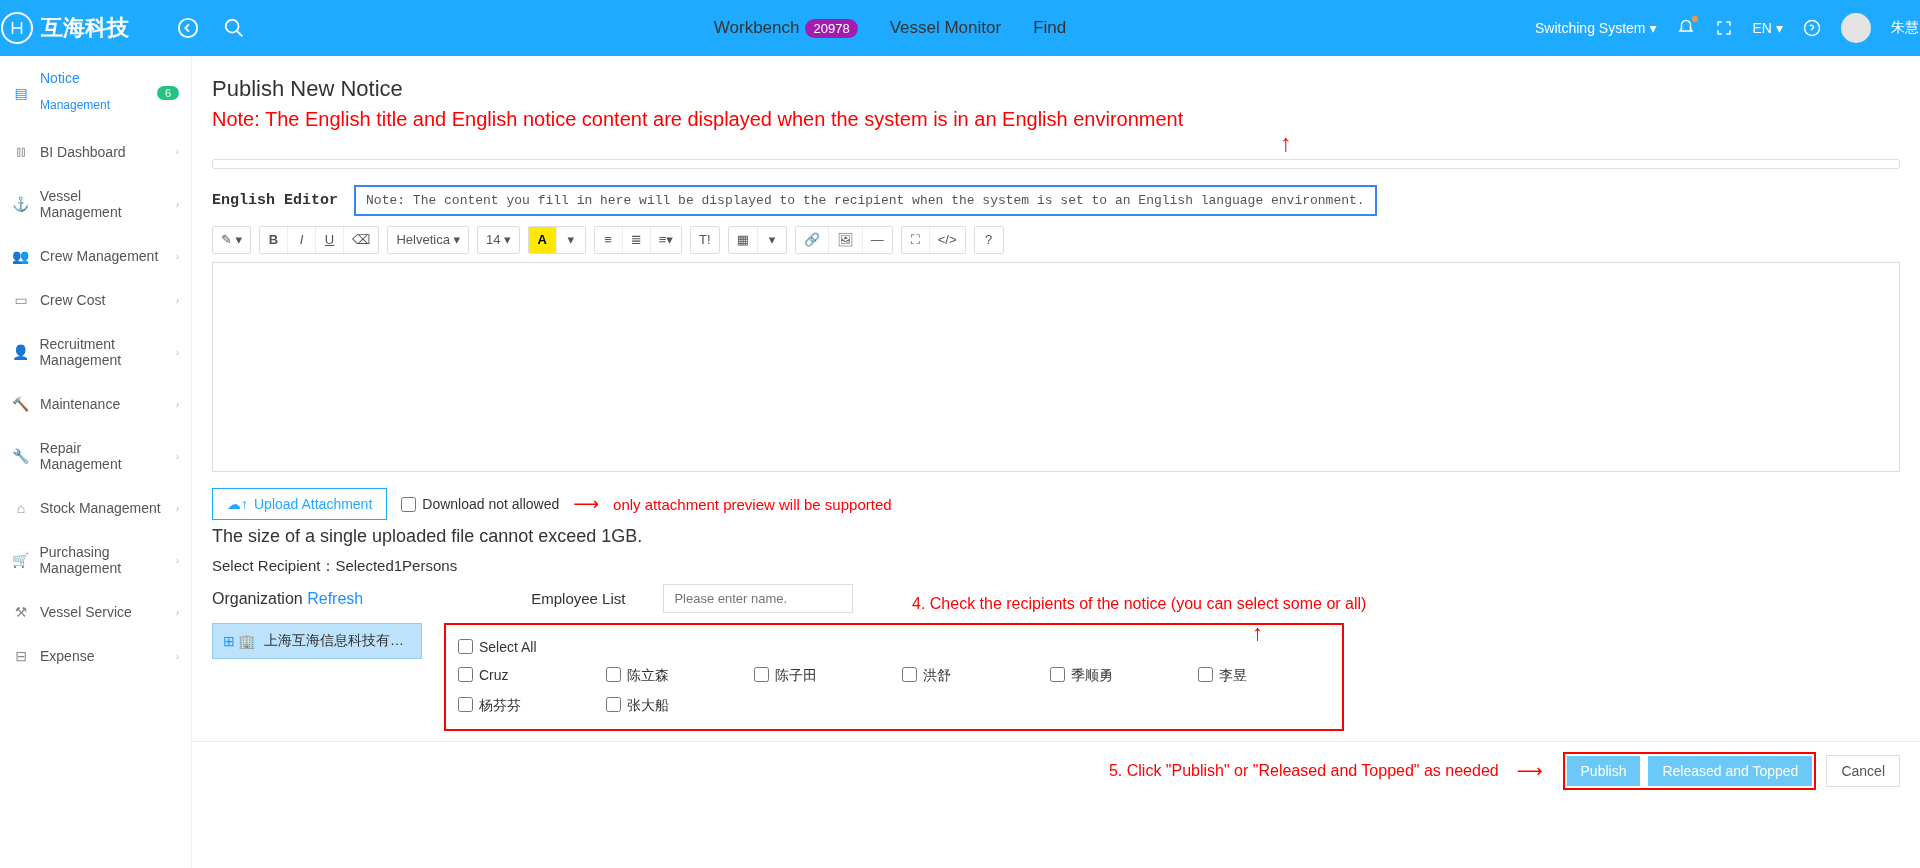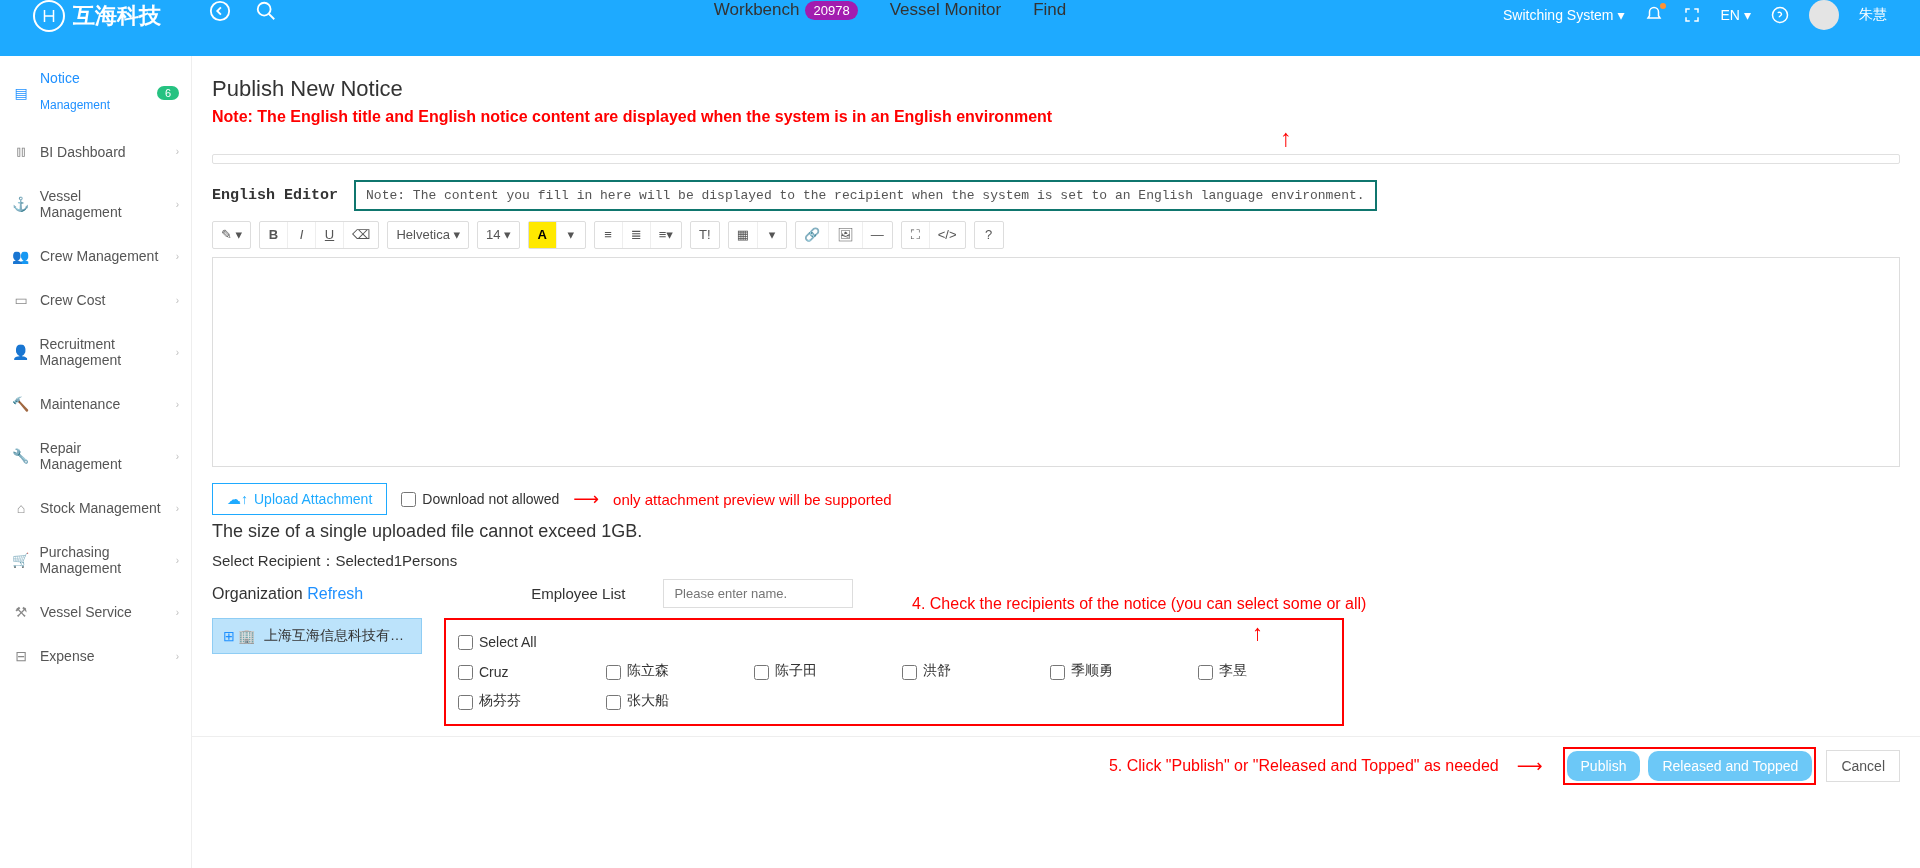--- a/index.html
+++ b/index.html
@@ -1,19 +1,19 @@
 <!DOCTYPE html>
 <html><head>
 <meta charset="utf-8">
 <style>
 * { box-sizing: border-box; margin: 0; padding: 0; }
 body { font-family: "Microsoft YaHei", Arial, sans-serif; font-size: 14px; color: #333; background: #f5f5f5; overflow: hidden; }
 
 
-.topbar { height: 56px; background: #1eaaff; display: flex; align-items: flex-start; color: #fff; padding: 0 33px; }
+.topbar { height: 56px; background: #1eaaff; display: flex; align-items: center; color: #fff; padding: 0 1px; }
 .logo { display: flex; align-items: center; gap: 8px; font-size: 22px; font-weight: bold; }
 .logo .circle { width: 32px; height: 32px; border: 2px solid #fff; border-radius: 50%; display: flex; align-items: center; justify-content: center; }
 .back-icon { margin-left: 48px; cursor: pointer; }
 .search-icon { margin-left: 24px; cursor: pointer; }
 .nav-center { flex: 1; display: flex; justify-content: center; gap: 32px; align-items: center; }
 .nav-item { color: #333; font-size: 17px; cursor: pointer; display: flex; align-items: center; gap: 6px; }
 .badge-count { background: #a21caf; color: #fff; border-radius: 10px; padding: 2px 8px; font-size: 13px; }
 .nav-right { display: flex; align-items: center; gap: 20px; }
 .nav-right > * { cursor: pointer; display: flex; align-items: center; gap: 4px; }
 .avatar { width: 30px; height: 30px; background: #e4e4e4; border-radius: 50%; }
@@ -25,27 +25,27 @@
 .sidebar-item.active { color: #1e90ff; }
 .sidebar-item .icon { width: 18px; text-align: center; color: #888; }
 .sidebar-item.active .icon { color: #1e90ff; }
 .sidebar-item .chevron { margin-left: auto; color: #c0c0c0; font-size: 10px; }
 .sidebar-item .pill { margin-left: auto; background: #26c281; color: #fff; border-radius: 8px; padding: 1px 8px; font-size: 11px; }
 .sidebar-sub { padding-left: 40px; font-size: 12px; color: #1e90ff; line-height: 1.6; }
 
 
 .main { flex: 1; background: #fff; overflow-y: auto; padding: 20px 0 0 0; position: relative; }
 .page-title { font-size: 22px; padding: 0 20px 6px; }
-.ann-note { color: #ff0000; font-size: 16px; padding: 0 20px; font-weight: bold; }
+.ann-note { color: #ff0000; font-size: 20px; padding: 0 20px; }
 .arrow-up-red { color: #ff0000; font-size: 24px; text-align: center; margin-top: -2px; margin-left: 460px; }
 .divider-box { margin: 2px 20px 0; border: 1px solid #e0e0e0; border-radius: 2px; height: 10px; }
 
 .editor-row { display: flex; align-items: center; gap: 16px; padding: 16px 20px 10px; font-family: Liberation Mono, monospace; }
 .editor-label { font-weight: bold; font-size: 15px; }
-.editor-note-box { border: 2px solid #0f766e; padding: 6px 10px; font-size: 13px; color: #555; }
+.editor-note-box { border: 2px solid #3b82f6; padding: 6px 10px; font-size: 13px; color: #555; }
 
 .toolbar { display: flex; gap: 8px; padding: 0 20px 8px; flex-wrap: wrap; }
 .tgroup { display: flex; border: 1px solid #ddd; border-radius: 2px; }
 .tbtn { padding: 5px 8px; border-right: 1px solid #eee; cursor: pointer; font-size: 13px; color: #555; min-width: 28px; text-align: center; }
 .tbtn:last-child { border-right: none; }
 .tbtn.yellow { background: #ffe900; color: #000; font-weight: bold; }
 .editor-area { margin: 0 20px; border: 1px solid #ddd; height: 210px; background: #fff; }
 
 .upload-row { display: flex; align-items: center; gap: 14px; padding: 16px 20px 4px; }
 .upload-btn { border: 1px solid #1eaaff; color: #1eaaff; padding: 7px 14px; display: flex; align-items: center; gap: 6px; cursor: pointer; background: #fff; }
@@ -58,30 +58,30 @@
 .org-row { display: flex; align-items: center; gap: 28px; padding: 6px 20px; }
 .org-label { font-size: 16px; }
 .refresh-link { color: #1e90ff; cursor: pointer; }
 .emp-label { font-size: 15px; margin-left: 140px; }
 .search-input { border: 1px solid #ddd; padding: 6px 10px; width: 190px; font-size: 13px; margin-left: 10px; }
 
 .org-tree-row { display: flex; gap: 12px; padding: 4px 20px 2px; align-items: flex-start; }
 .org-chip { background: #bce3fb; border: 1px solid #8fcdf4; padding: 8px 10px; display: flex; align-items: center; gap: 8px; width: 210px; cursor: pointer; }
 .emp-box { border: 2px solid #ff0000; padding: 8px 12px; flex: 1; max-width: 900px; }
 .emp-grid { display: flex; flex-wrap: wrap; gap: 0 48px; }
-.emp-chk { display: flex; align-items: flex-end; gap: 6px; width: 100px; padding: 6px 0; }
+.emp-chk { display: flex; align-items: flex-start; gap: 6px; width: 100px; padding: 6px 0; }
 input[type=checkbox] { width: 15px; height: 15px; }
 
 .ann4 { color: #ff0000; font-size: 16px; position: absolute; left: 720px; top: 539px; }
 .ann4-arrow { color: #ff0000; font-size: 22px; position: absolute; left: 1060px; top: 564px; }
 
 .footer-bar { border-top: 1px solid #eee; margin-top: 8px; padding: 10px 20px; display: flex; align-items: center; justify-content: flex-end; gap: 10px; background:#fff; }
 .ann5 { color: #ff0000; font-size: 16px; margin-right: 8px; }
 .ann5-arrow { color: #ff0000; font-size: 18px; margin-right: 10px; }
-.btn-primary { background: #6cc8f7; color: #fff; padding: 7px 14px; cursor: pointer; border-radius: 10px; }
+.btn-primary { background: #6cc8f7; color: #fff; padding: 7px 14px; cursor: pointer; }
 .btn-cancel { background: #fff; border: 1px solid #ddd; padding: 7px 14px; cursor: pointer; color: #555; }
 .pub-box { border: 2px solid #ff0000; display: inline-flex; gap: 8px; padding: 2px; }
 
 svg { display: block; }
 </style>
 </head>
 <body>
 
 <div class="topbar">
   <div class="logo">

